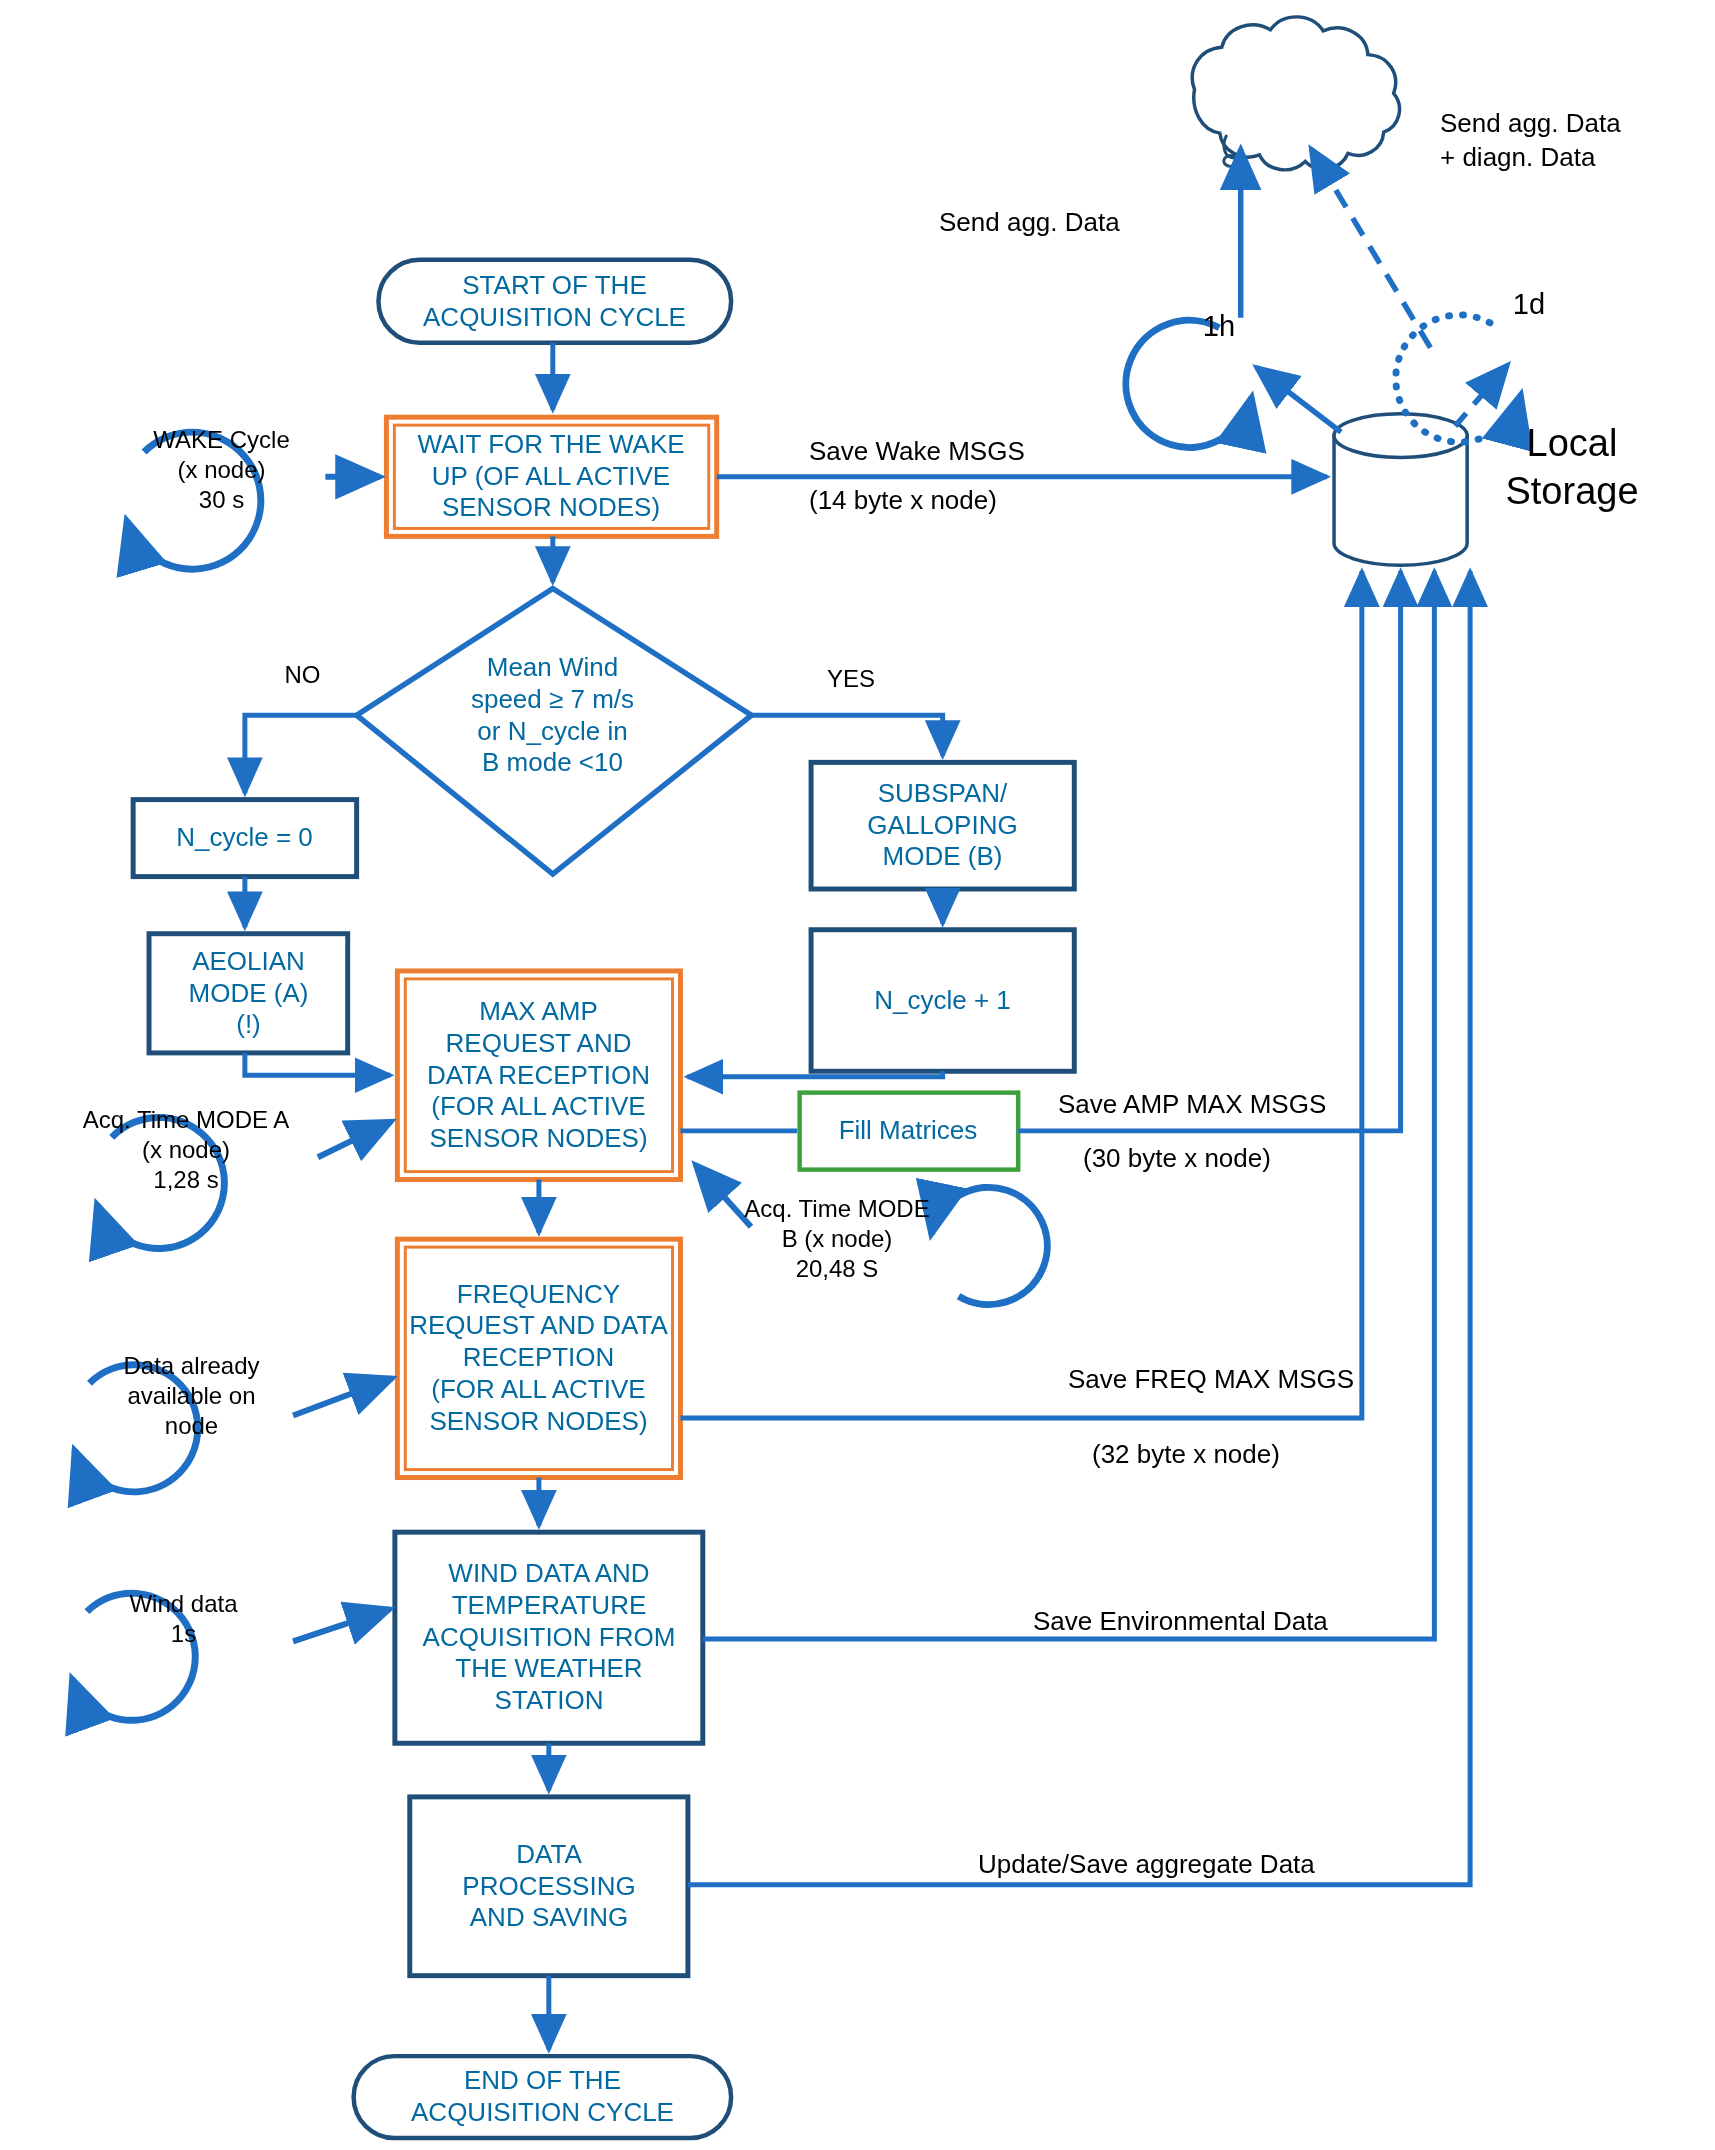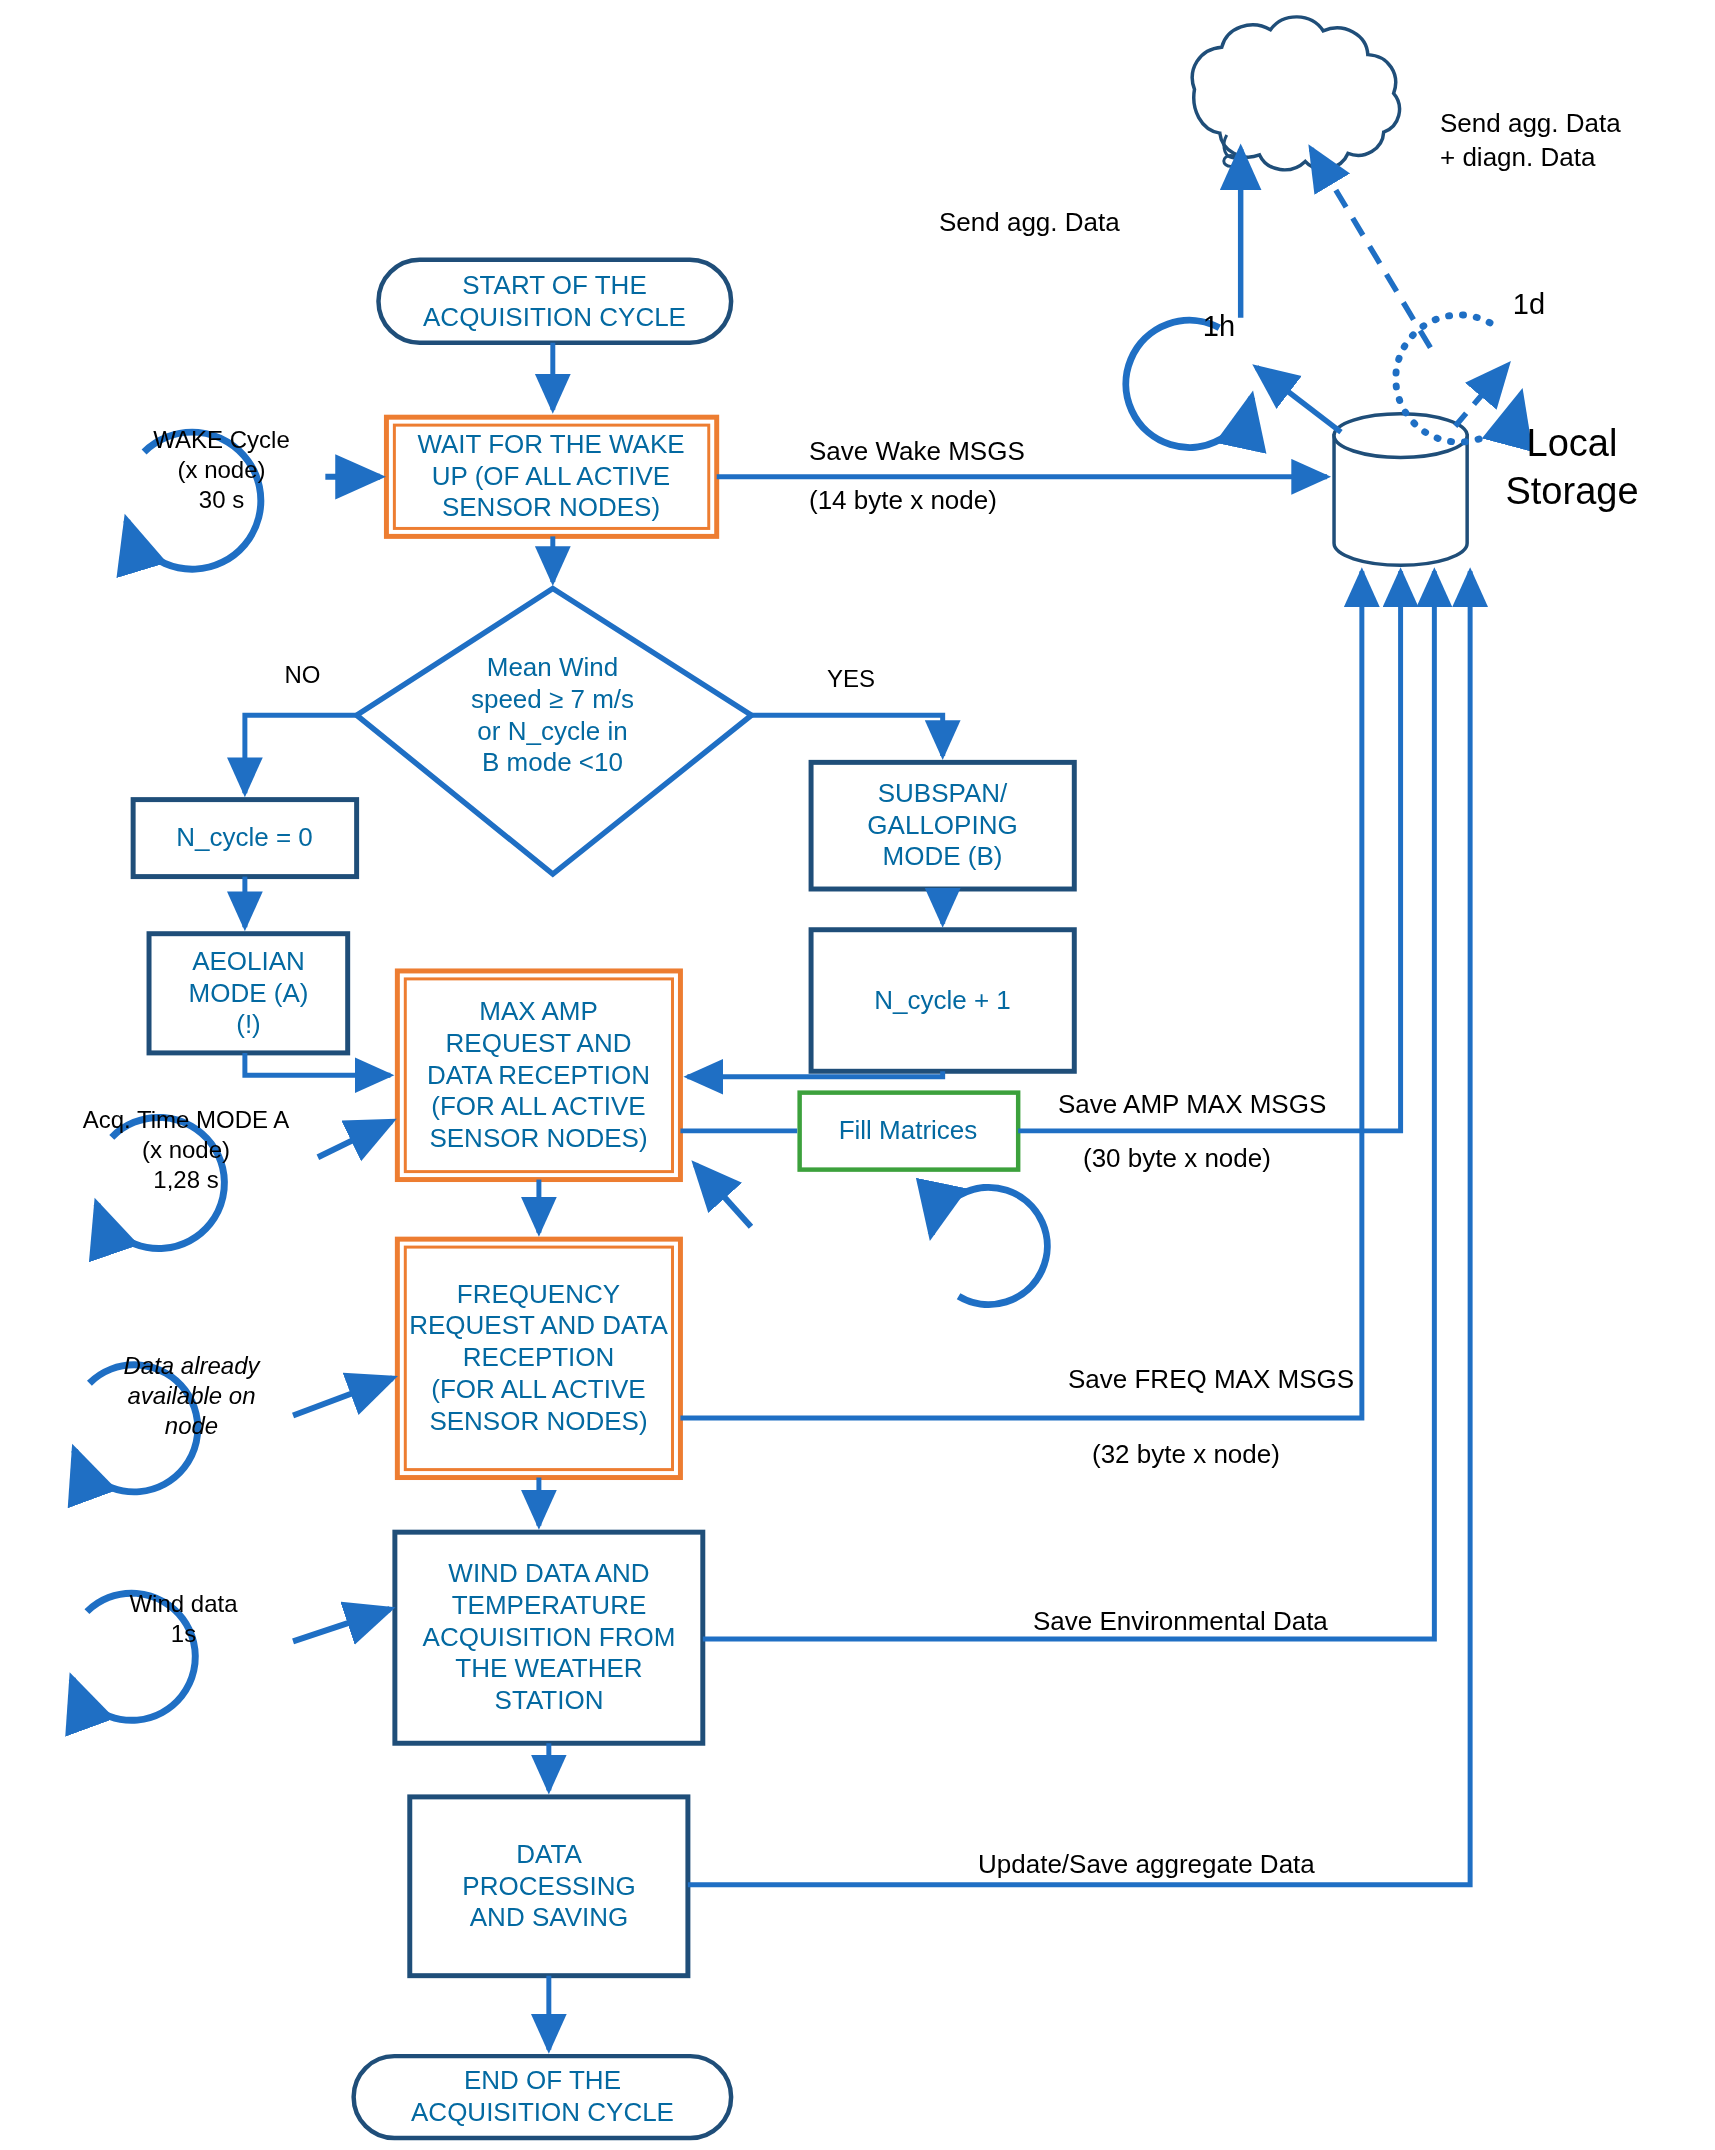--- a/index.html
+++ b/index.html
@@ -285,22 +285,25 @@
 Storage</div>
 
   <div class="annot" style="left:122px;top:425px;width:199px;">WAKE Cycle
 (x node)
 30 s</div>
 
   <div class="annot" style="left:47px;top:1105px;width:278px;">Acq. Time MODE A
 (x node)
 1,28 s</div>
 
-
-  <div class="annot" style="left:92px;top:1351px;width:199px;font-style:italic;">Data already
+  <div class="annot" style="left:723px;top:1194px;width:228px;">Acq. Time MODE
+B (x node)
+20,48 S</div>
+
+  <div class="annot" style="left:92px;top:1351px;width:199px;">Data already
 available on
 node</div>
 
   <div class="annot" style="left:94px;top:1589px;width:179px;text-align:center;">Wind data
 1s</div>
 
   <div class="cyc-label" style="left:1172px;top:310px;width:94px;">1h</div>
   <div class="cyc-label" style="left:1482px;top:288px;width:94px;">1d</div>
 
   <div class="edge-label" style="left:809px;top:435px;width:308px;">Save Wake MSGS</div>

